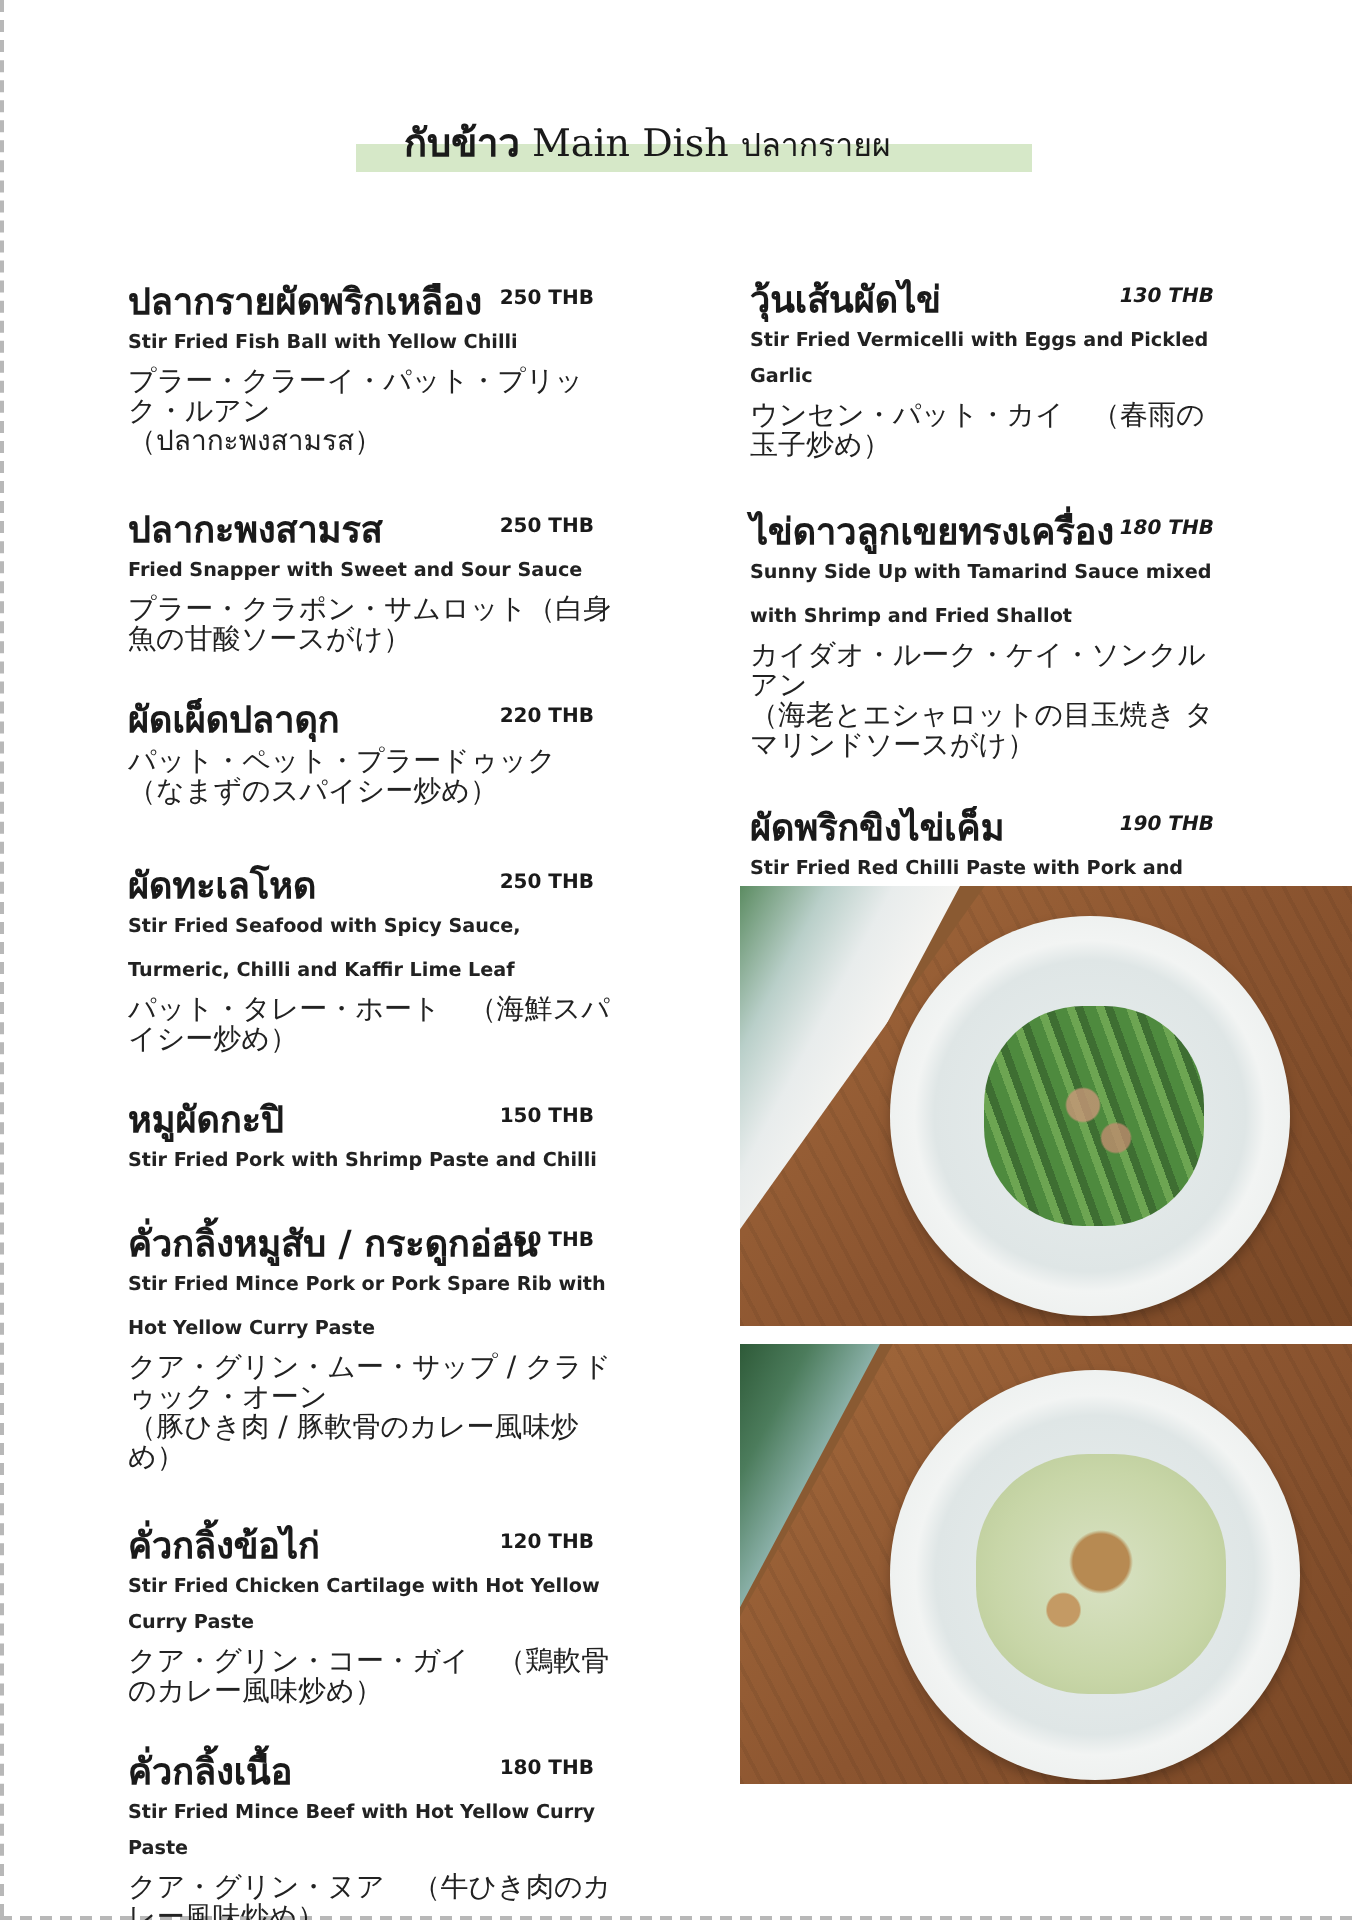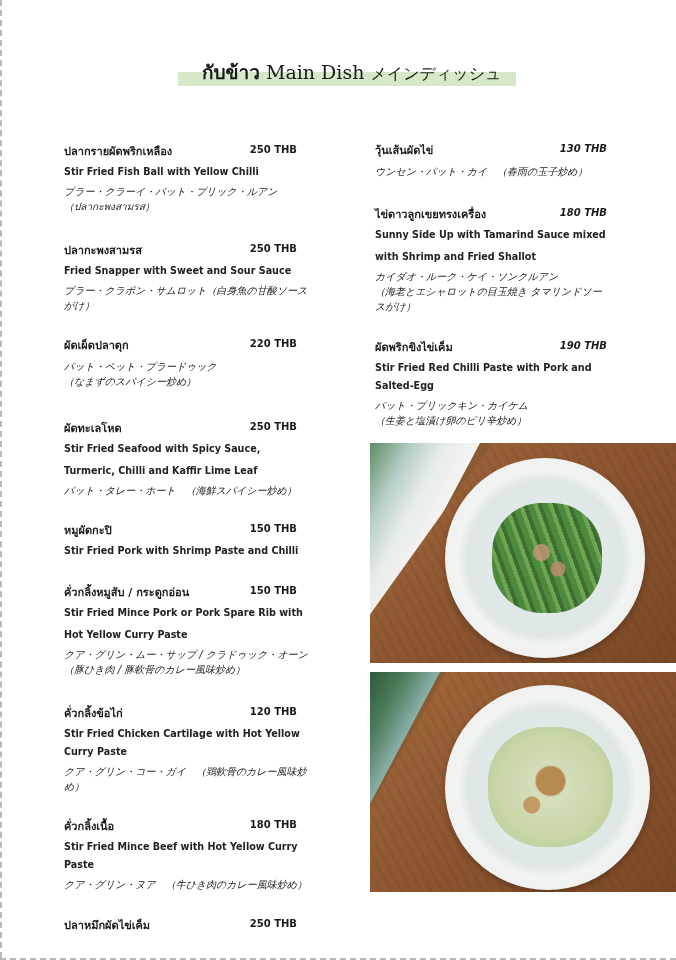--- a/index.html
+++ b/index.html
@@ -32,33 +32,33 @@
   .header .title .en { font-family: "DejaVu Serif", serif; font-size: 19px; }
   .header .title .jp { font-family: "DejaVu Sans", sans-serif; font-size: 16px; }
 
   .col { position: absolute; width: 245px; }
   .col.left { left: 64px; top: 142px; }
   .col.right { left: 375px; top: 141px; width: 232px; }
 
   .item { position: relative; margin-bottom: 0; }
   .item .head { position: relative; height: 20px; }
   .item .thai {
-    font-size: 11px; font-weight: bold; line-height: 20px; white-space: nowrap;
+    font-size: 18px; font-weight: bold; line-height: 20px; white-space: nowrap;
   }
   .item .price {
     position: absolute; right: 12px; top: 2px; font-size: 10px; font-weight: bold;
     white-space: nowrap;
   }
   .col.right .item .price { right: 0; font-style: italic; }
   .item .en {
     font-size: 9.6px; font-weight: bold; line-height: 18px; margin-top: 1px;
     color: #222;
   }
   .item .jp {
-    font-size: 10px; line-height: 15px; margin-top: 3px; color: #222; font-style: italic;
+    font-size: 14px; line-height: 15px; margin-top: 3px; color: #222;
   }
 
   .photo {
     position: absolute; left: 370px; width: 306px; overflow: hidden;
     background: #8a5a32;
   }
   .photo.one { top: 443px; height: 220px; }
   .photo.two { top: 672px; height: 220px; }
   .photo .window {
     position: absolute; left: 0; top: 0; width: 110px; height: 300px;
@@ -106,21 +106,21 @@
 <body>
 
 <div class="border-left"></div>
 <div class="border-bottom"></div>
 
 <div class="header">
   <div class="band"></div>
   <div class="title">
     <span class="th">กับข้าว</span>
     <span class="en">Main Dish</span>
-    <span class="jp">メインディッシュ</span>
+    <span class="jp">ปลากรายผ</span>
   </div>
 </div>
 
 <div class="col left" id="left-col">
     <div class="item" style="margin-bottom: 27px;">
       <div class="head">
         <div class="thai">ปลากรายผัดพริกเหลือง</div>
         <div class="price">250 THB</div>
       </div>
       <div class="en">Stir Fried Fish Ball with Yellow Chilli</div>
@@ -191,20 +191,21 @@
         <div class="price">250 THB</div>
       </div>
     </div>
   </div>
 <div class="col right" id="right-col">
     <div class="item" style="margin-bottom: 26px;">
       <div class="head">
         <div class="thai">วุ้นเส้นผัดไข่</div>
         <div class="price">130 THB</div>
       </div>
+      <div class="en">Stir Fried Vermicelli with Eggs and Pickled Garlic</div>
       <div class="jp">ウンセン・パット・カイ　（春雨の玉子炒め）</div>
     </div>
     <div class="item" style="margin-bottom: 24px;">
       <div class="head">
         <div class="thai">ไข่ดาวลูกเขยทรงเครื่อง</div>
         <div class="price">180 THB</div>
       </div>
       <div class="en">Sunny Side Up with Tamarind Sauce mixed</div>
       <div class="en" style="margin-top: 4px;">with Shrimp and Fried Shallot</div>
       <div class="jp">カイダオ・ルーク・ケイ・ソンクルアン</div>

